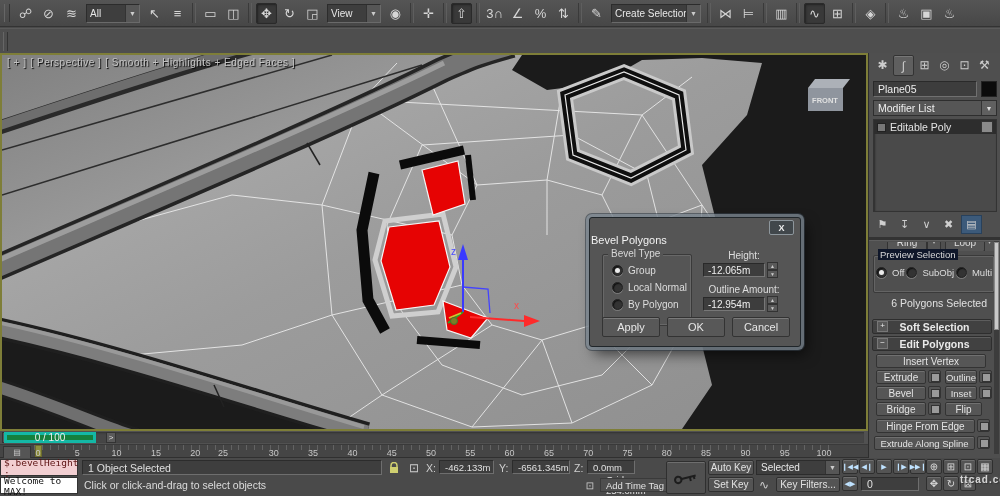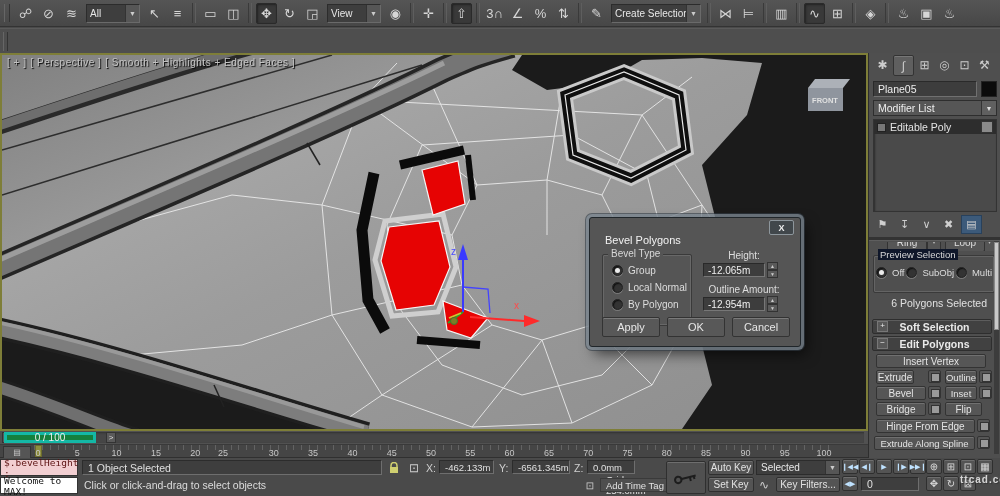--- a/index.html
+++ b/index.html
@@ -25,21 +25,21 @@
   
   .viewport{position:absolute;left:0;top:53px;width:868px;height:378px;box-sizing:border-box;
             border:2px solid #7e7e38;background:#1b1b1b;overflow:hidden;}
   .vp-label{position:absolute;left:5px;top:2px;font-size:10px;color:#c3c3c3;text-shadow:1px 1px 1px #000;letter-spacing:.5px;}
   .vp-label span{margin-right:4px;cursor:pointer;}
   
   .dialog{position:absolute;left:589px;top:217px;width:210px;height:128px;background:#555;
           border:1px solid #20262a;border-radius:3px;z-index:60;
           box-shadow:0 0 0 3px rgba(165,178,188,.5),0 0 0 4px rgba(50,60,70,.6),5px 7px 14px rgba(0,0,0,.6);}
   .dlg-title{position:absolute;left:0;top:0;width:100%;height:19px;display:flex;align-items:center;}
-  .dlg-title .t{font-size:11px;color:#f2f2f2;padding-left:15px;flex:1;margin-top:24px;}
+  .dlg-title .t{font-size:11px;color:#f2f2f2;padding-left:1px;flex:1;margin-top:24px;}
   .dlg-close{width:23px;height:13px;margin-right:6px;background:#41474b;border:1px solid #8d969c;border-radius:2px;
              font-size:9px;font-weight:bold;color:#eee;display:flex;align-items:center;justify-content:center;cursor:pointer;}
   .groupbox{position:absolute;left:12px;top:36px;width:88px;height:70px;border:1px solid #3a3a3a;
             box-shadow:inset 0 0 0 1px #686868;border-radius:2px;}
   .groupbox .legend{position:absolute;left:5px;top:-7px;background:#555;padding:0 3px;font-size:10px;color:#d8d8d8;}
   .radio-row{display:flex;align-items:center;margin:6px 0 0 9px;cursor:pointer;}
   .radio-dot{width:9px;height:9px;border-radius:50%;background:#333;border:1px solid #222;
              box-shadow:inset 1px 1px 1px #111,0 1px 0 #777;margin-right:5px;position:relative;flex:none;}
   .radio-dot.sel::after{content:"";position:absolute;left:2px;top:2px;width:5px;height:5px;border-radius:50%;background:#ececec;}
   .radio-lbl{font-size:10px;color:#ddd;}
@@ -364,21 +364,21 @@
     <div class="sel-status">6 Polygons Selected</div>
     <div class="rollout" style="top:266px;">
       <span class="pm">+</span>
       <span class="rl">Soft Selection</span>
     </div>
     <div class="rollout" style="top:283px;">
       <span class="pm">−</span>
       <span class="rl">Edit Polygons</span>
     </div>
     <div class="ep-btn" style="left:7px;top:301px;width:110px;">Insert Vertex</div>
-    <div class="ep-btn" style="left:7px;top:317px;width:38px;">Extrude</div>
+    <div class="ep-btn" style="left:7px;top:317px;width:50px;">Extrude</div>
     <div class="ep-box" style="left:59px;top:317px;"></div>
     <div class="ep-btn" style="left:76px;top:317px;width:32px;font-size:9.5px;">Outline</div>
     <div class="ep-box" style="left:110px;top:317px;"></div>
     <div class="ep-btn" style="left:7px;top:333px;width:50px;">Bevel</div>
     <div class="ep-box" style="left:59px;top:333px;"></div>
     <div class="ep-btn" style="left:76px;top:333px;width:32px;font-size:9.5px;">Inset</div>
     <div class="ep-box" style="left:110px;top:333px;"></div>
     <div class="ep-btn" style="left:7px;top:349px;width:50px;">Bridge</div>
     <div class="ep-box" style="left:59px;top:349px;"></div>
     <div class="ep-btn" style="left:76px;top:349px;width:37px;">Flip</div>

